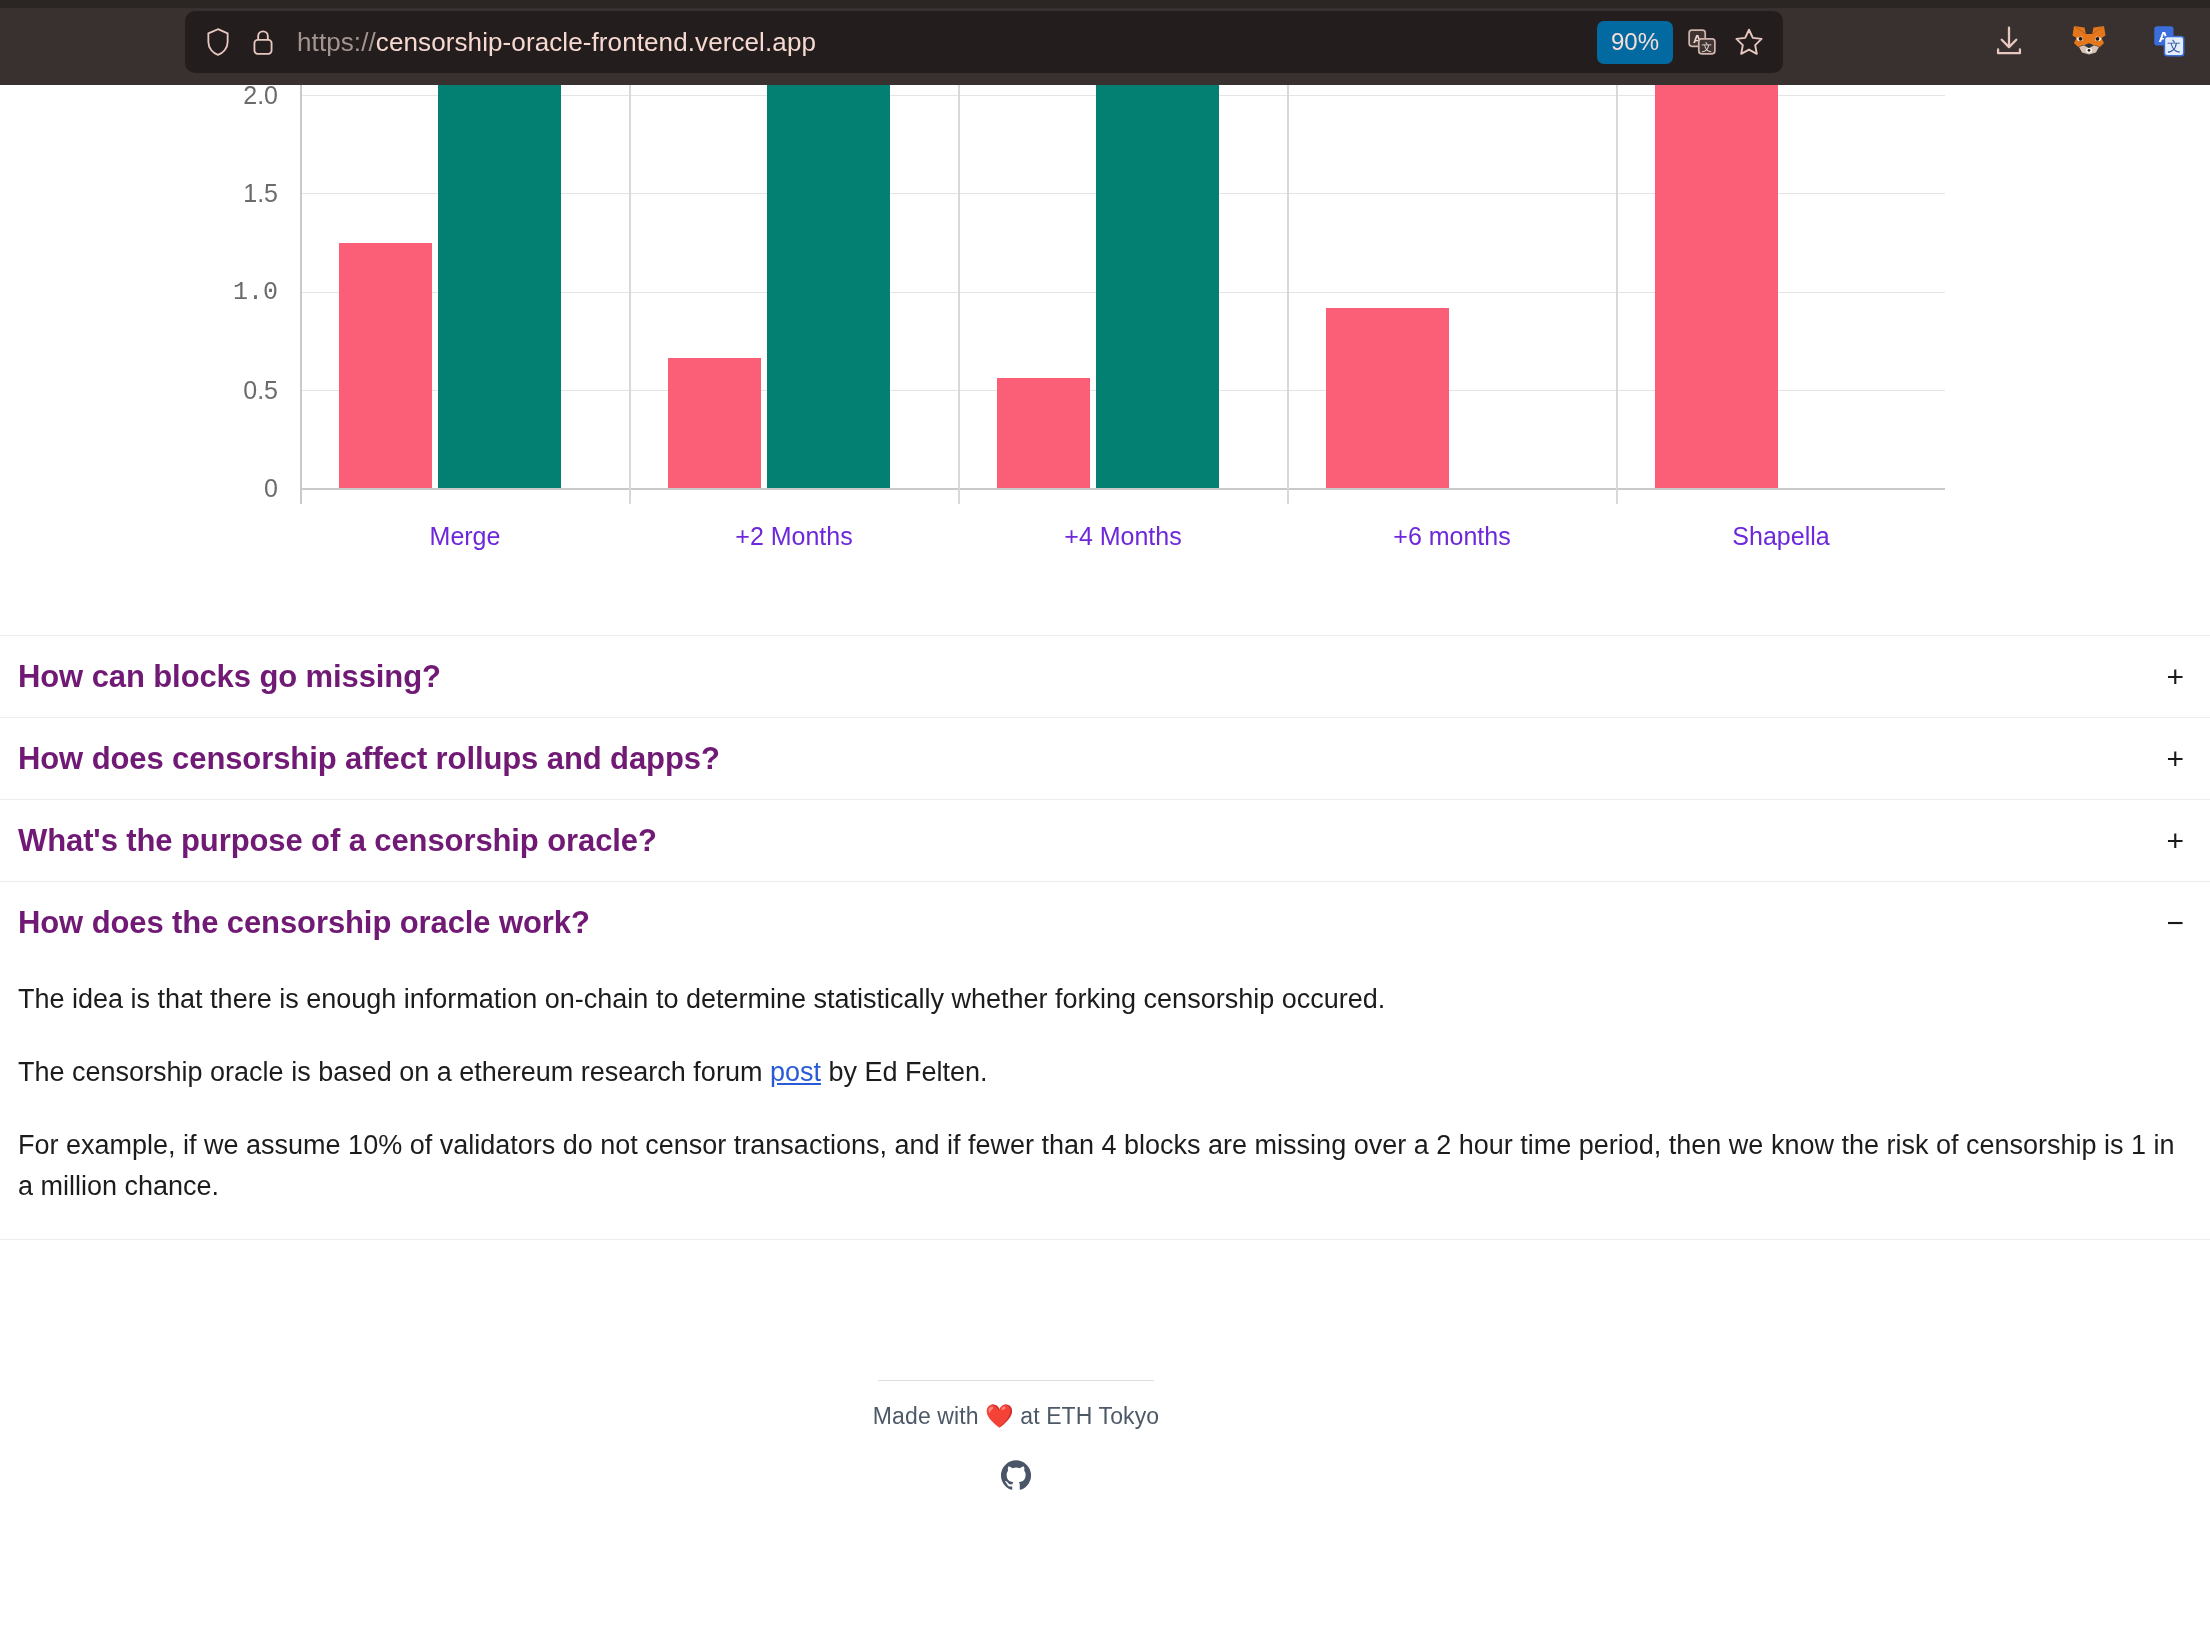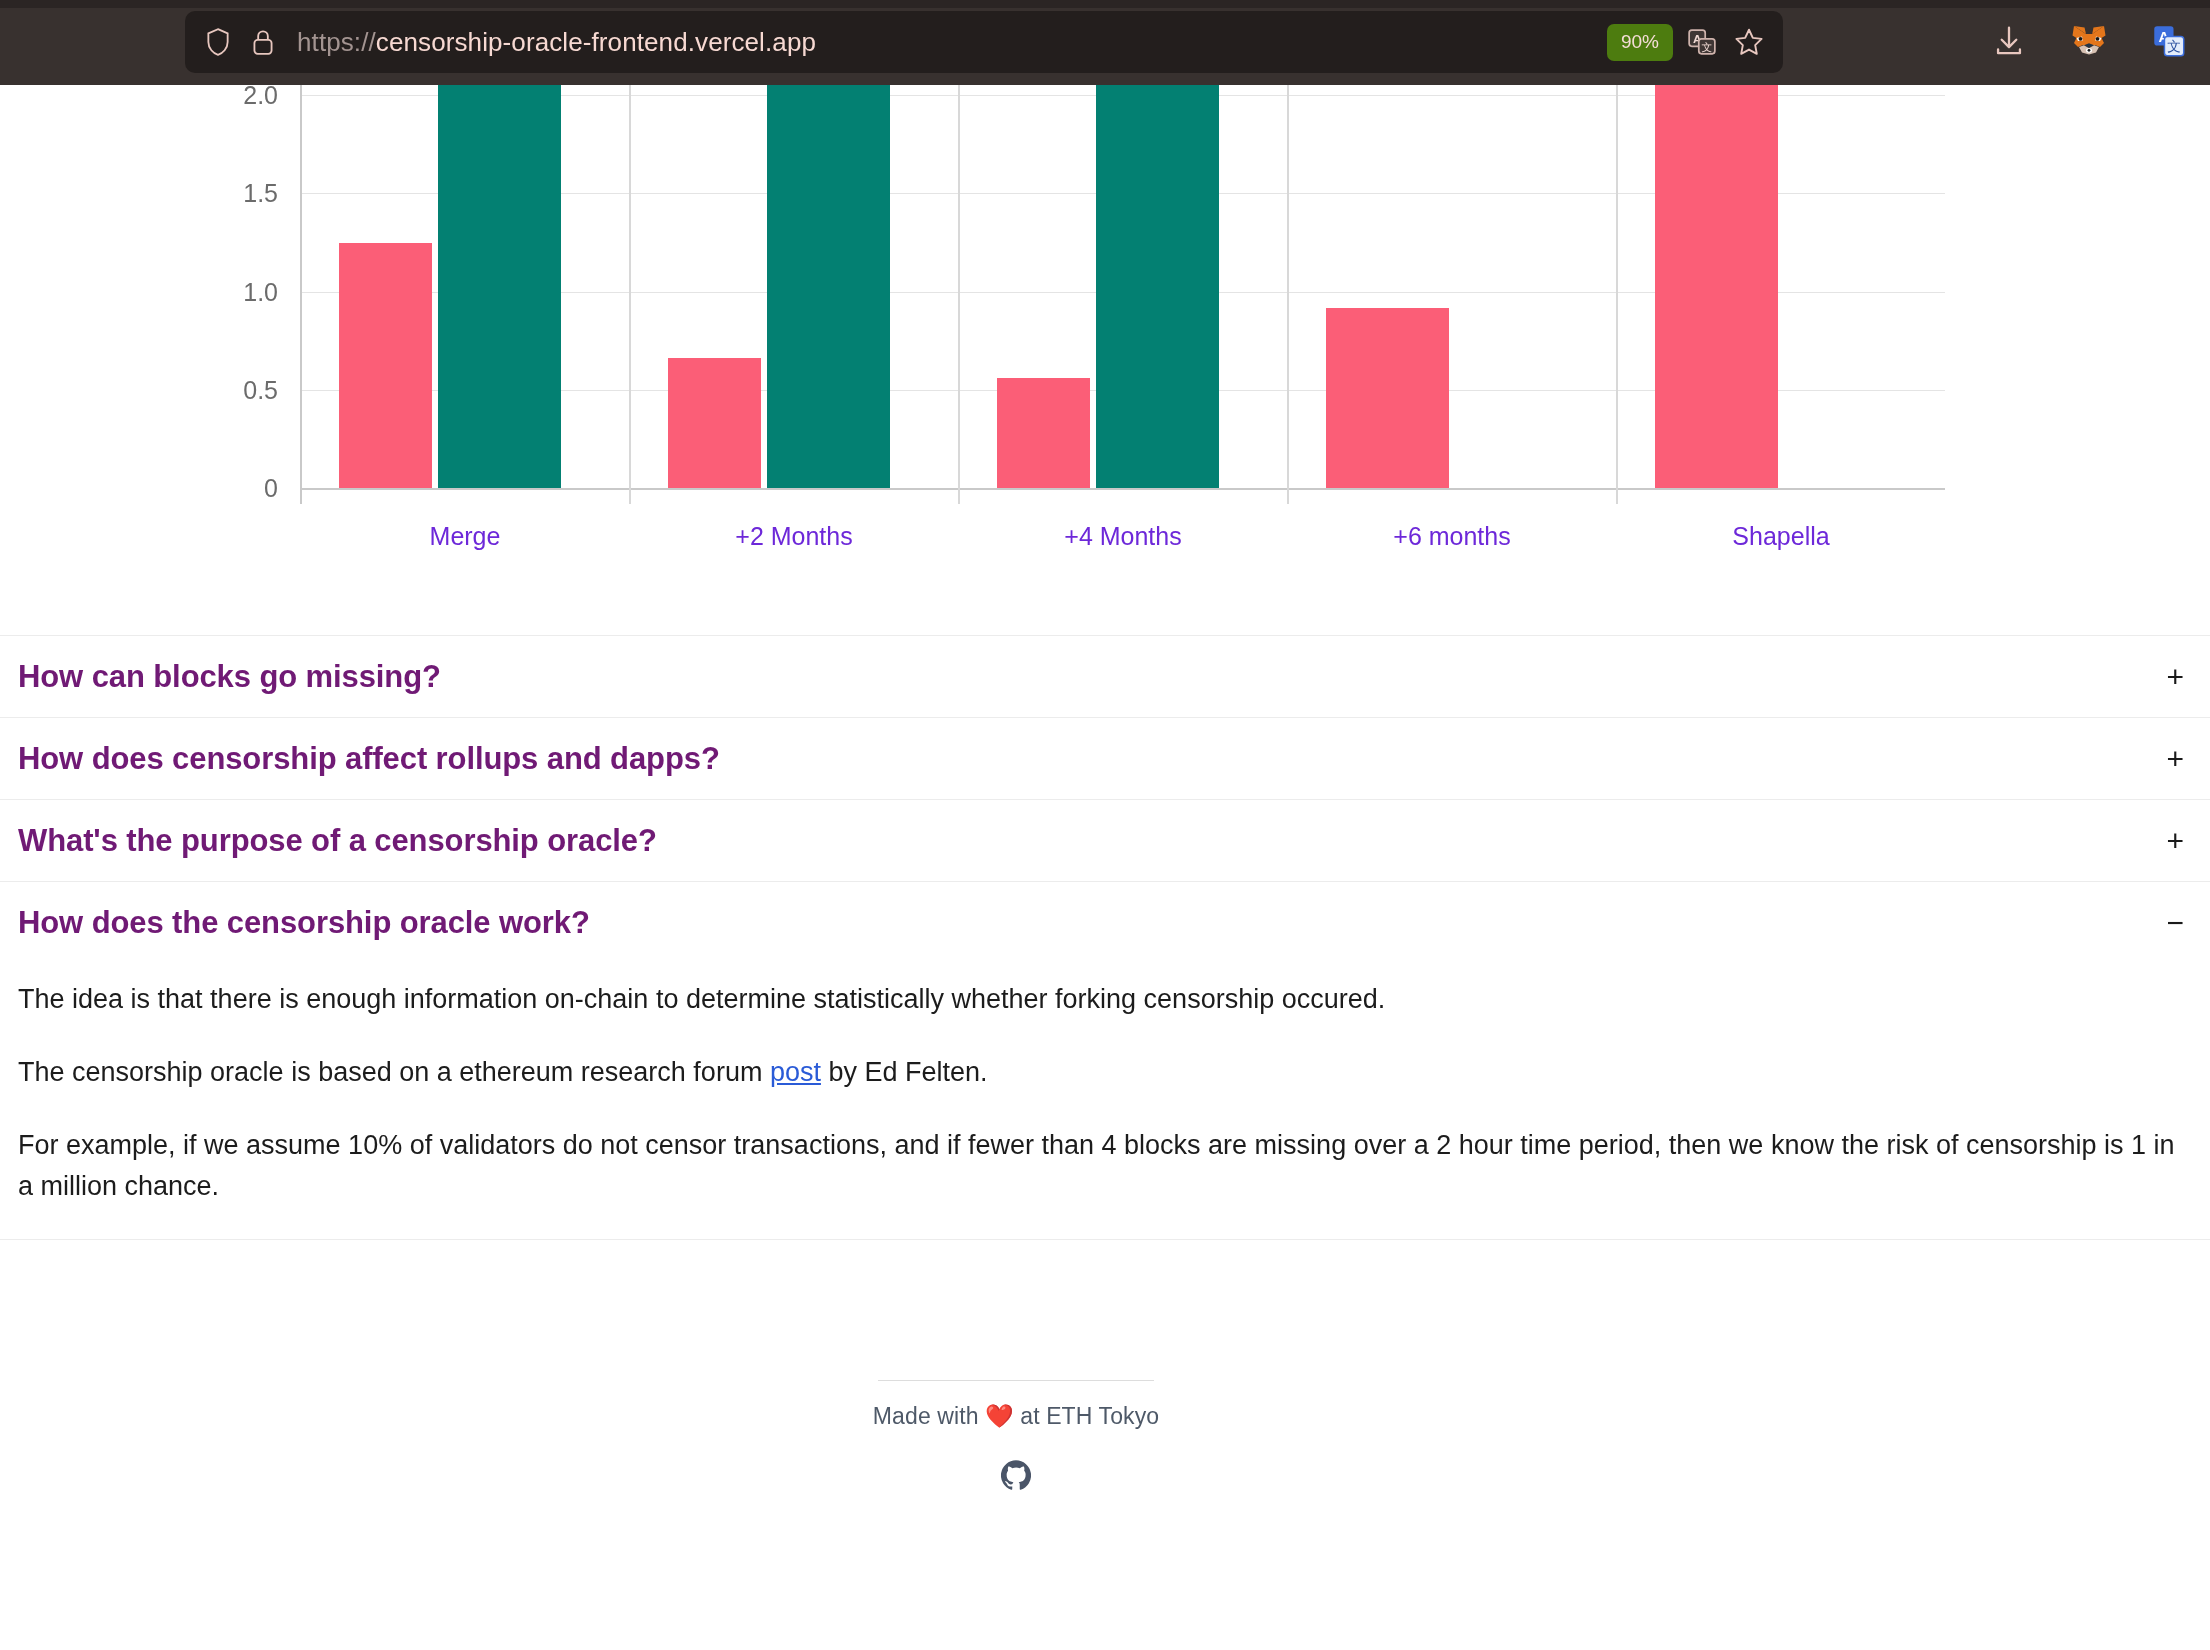--- a/index.html
+++ b/index.html
@@ -51,23 +51,23 @@
     font-size: 26px;
     color: #f7d9d2;
     letter-spacing: 0.1px;
     white-space: nowrap;
     overflow: hidden;
   }
   #url-text .scheme { color: #a39491; text-align: center; }
 
   #zoom-badge {
     flex: 0 0 auto;
-    background: #4d7c0f;
+    background: #0369a1;
     color: #f4ddd7;
-    font-size: 19px;
+    font-size: 24px;
     padding: 7px 14px 8px;
     border-radius: 7px;
     margin-right: 14px;
   }
   #translate-icon { margin-right: 16px; }
   #bookmark-icon { margin-right: 2px; }
 
   #chrome-right {
     position: absolute;
     right: 24px; top: 0;
@@ -299,21 +299,21 @@
   <div id="chart-section">
     <div id="chart-plot">
 
       <div class="gridline" style="top:37px;"></div>
       <div class="gridline" style="top:135px;"></div>
       <div class="gridline" style="top:234px;"></div>
       <div class="gridline" style="top:332px;"></div>
 
       <div class="ylabel" style="top:37px; left:-92px;">2.0</div>
       <div class="ylabel" style="top:135px; left:-92px;">1.5</div>
-      <div class="ylabel" style="top:234px; left:-92px;">1.0</div>
+      <div class="ylabel" style="top:234px; left:-92px;font-family:Liberation Mono, monospace;">1.0</div>
       <div class="ylabel" style="top:332px; left:-92px;">0.5</div>
       <div class="ylabel" style="top:430px; left:-92px;">0</div>
 
       <div class="axis-line-y"></div>
       <div class="axis-line-x"></div>
 
       <div class="cat-sep" style="left:329px;"></div>
       <div class="cat-sep" style="left:658px;"></div>
       <div class="cat-sep" style="left:987px;"></div>
       <div class="cat-sep" style="left:1316px;"></div>

